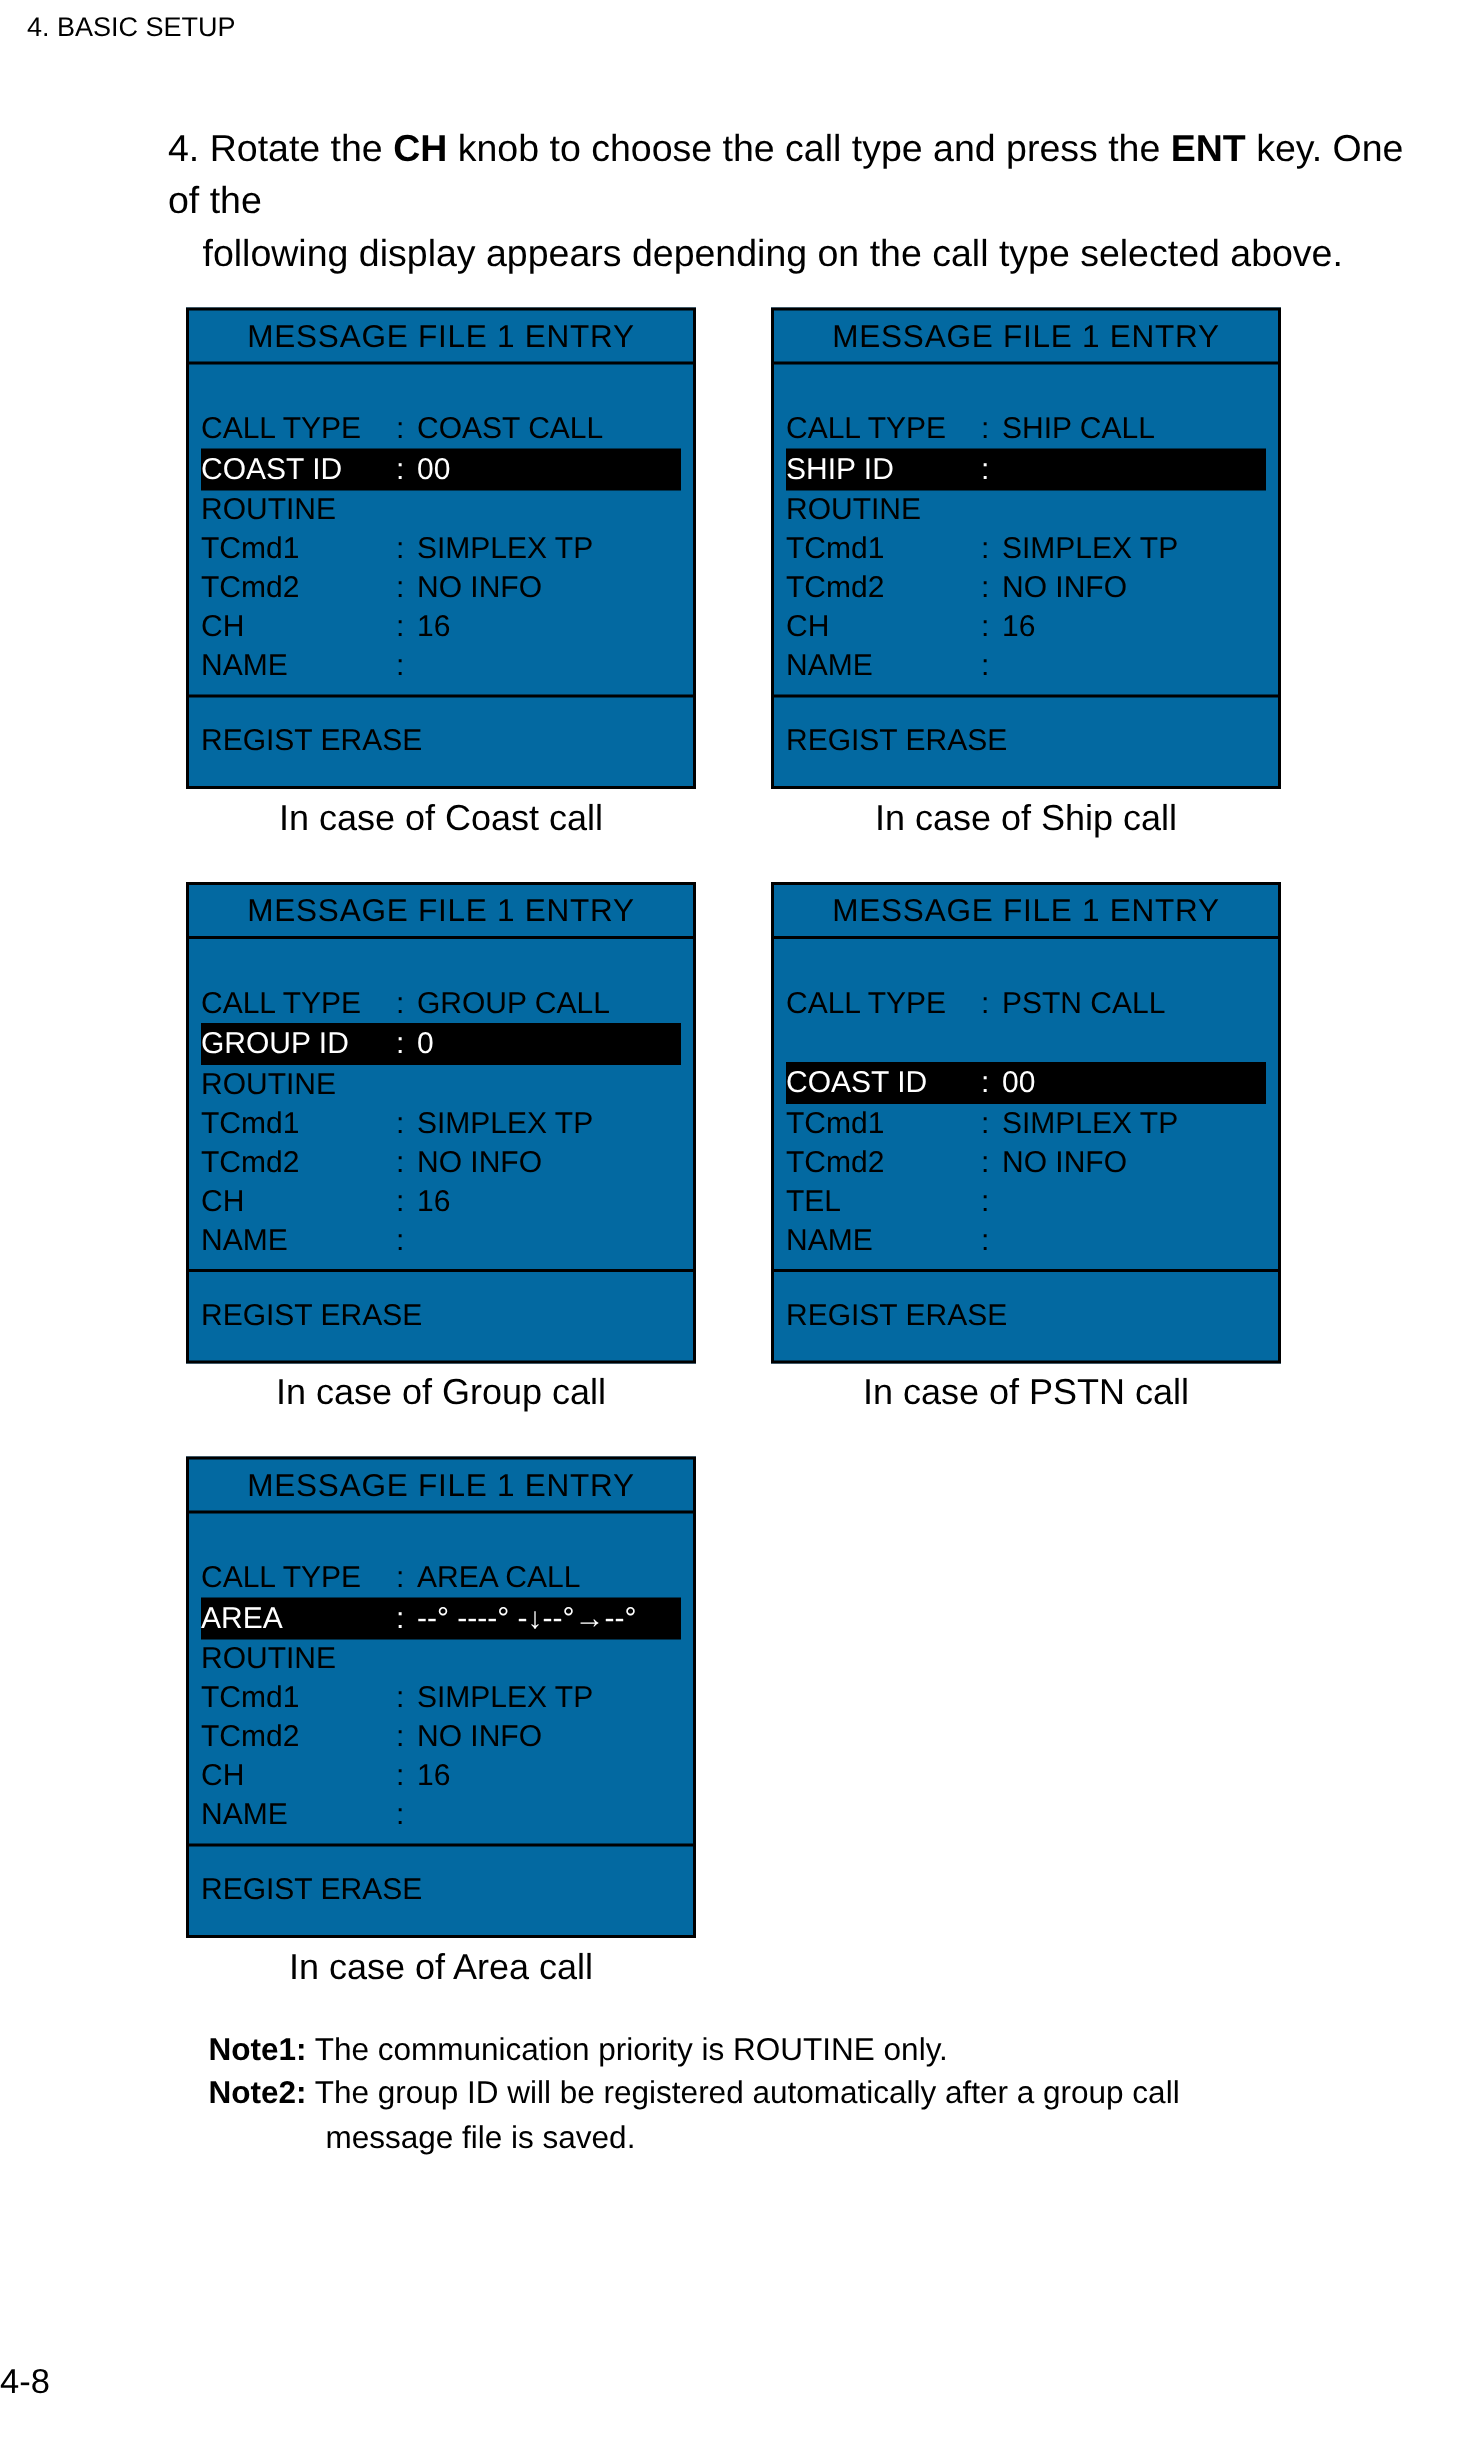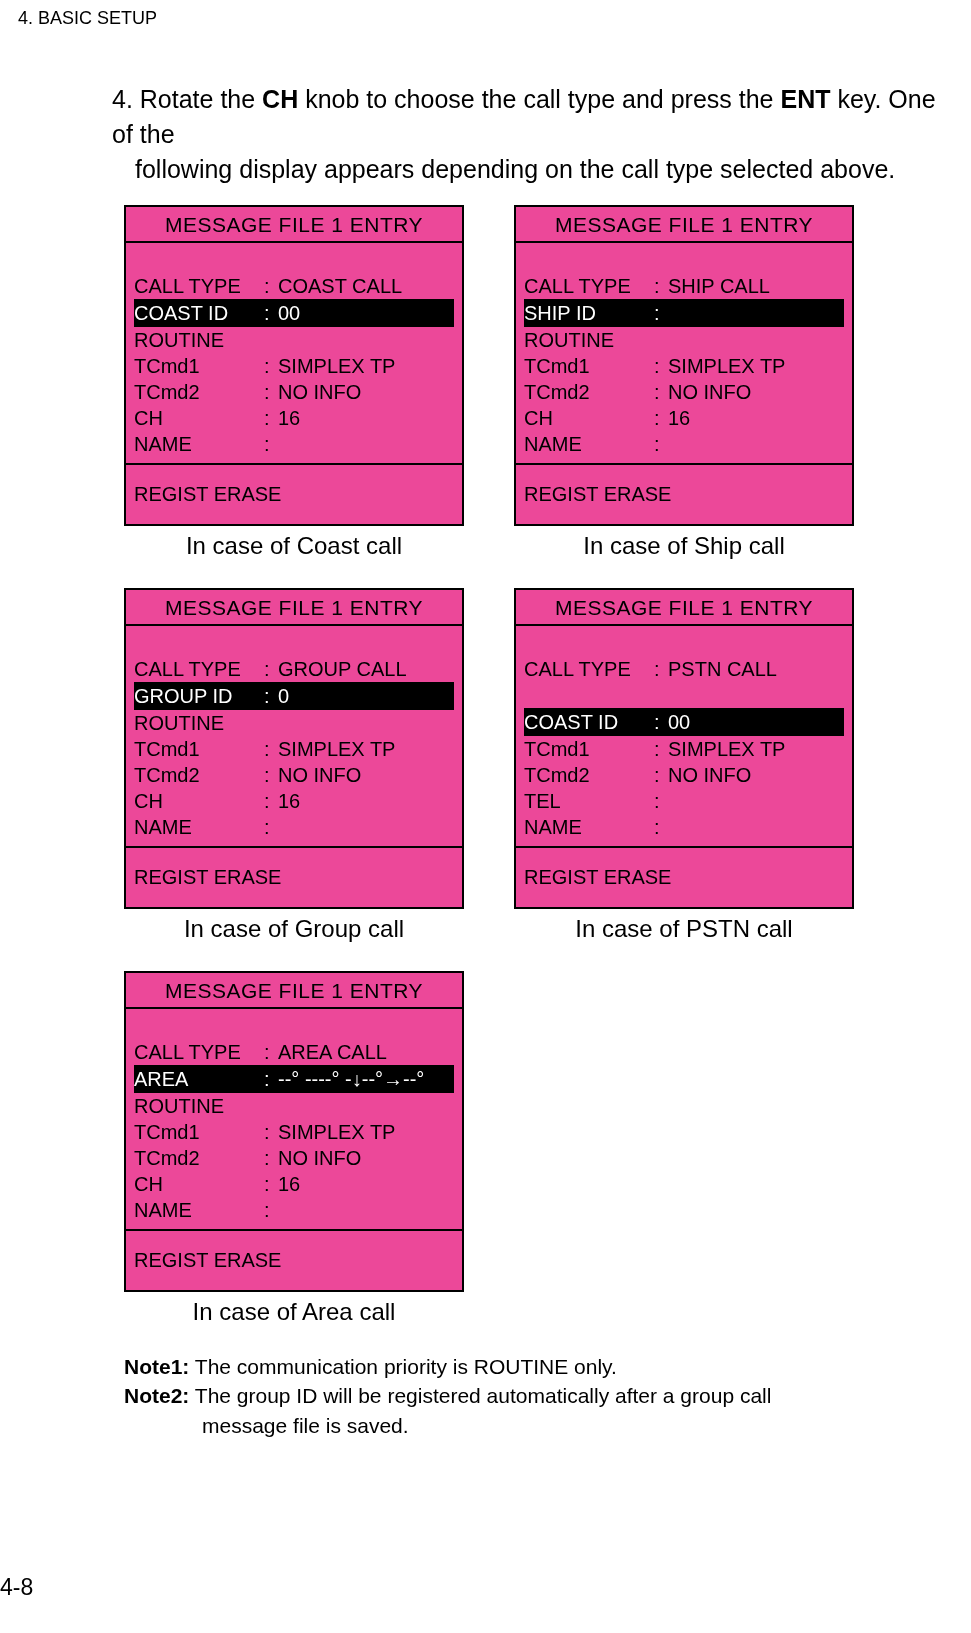--- a/index.html
+++ b/index.html
@@ -41,21 +41,21 @@
       margin-left: 12px;
     }
     .panel-group {
       display: flex;
       flex-direction: column;
       align-items: center;
     }
     .panel {
       border: 2px solid #000;
       width: 340px;
-      background: #ec4899;
+      background: #0369a1;
     }
     .panel-title {
       text-align: center;
       font-size: 21px;
       padding: 6px 0 4px 0;
       border-bottom: 2px solid #000;
       letter-spacing: 0.5px;
     }
     .panel-body {
       padding: 6px 8px 6px 8px;
@@ -92,21 +92,21 @@
     .caption {
       font-size: 24px;
       margin-top: 6px;
       margin-bottom: 20px;
     }
     .area-panel-row {
       margin-left: 12px;
       margin-top: 8px;
     }
     .notes {
-      margin-left: 12px;
+      margin-left: 27px;
       margin-top: 6px;
       font-size: 21px;
       line-height: 1.4;
     }
     .note-indent {
       margin-left: 78px;
     }
     .page-num {
       position: absolute;
       left: 0;

